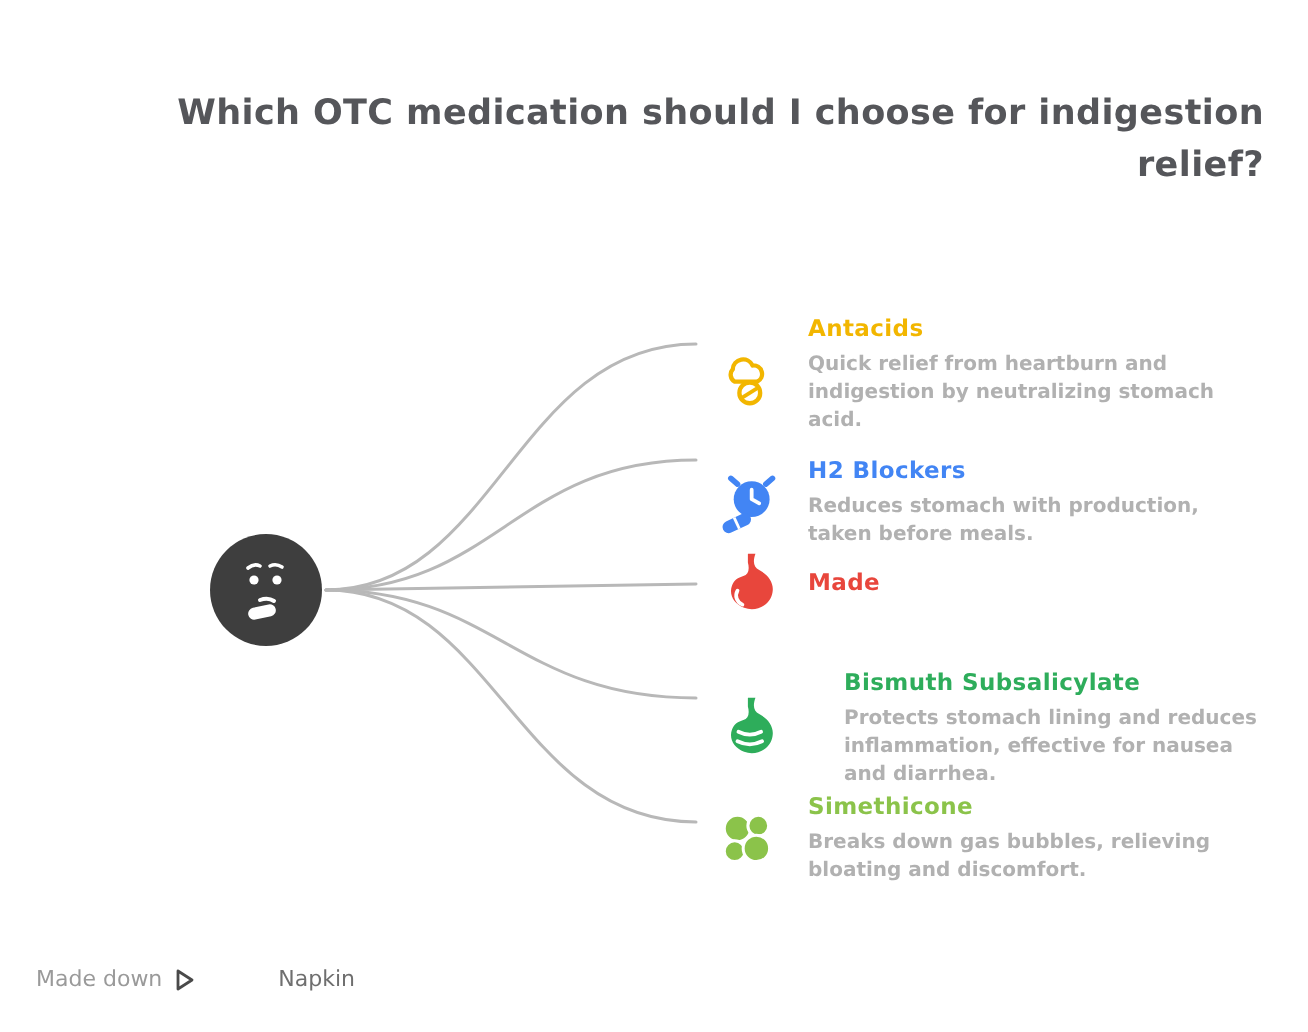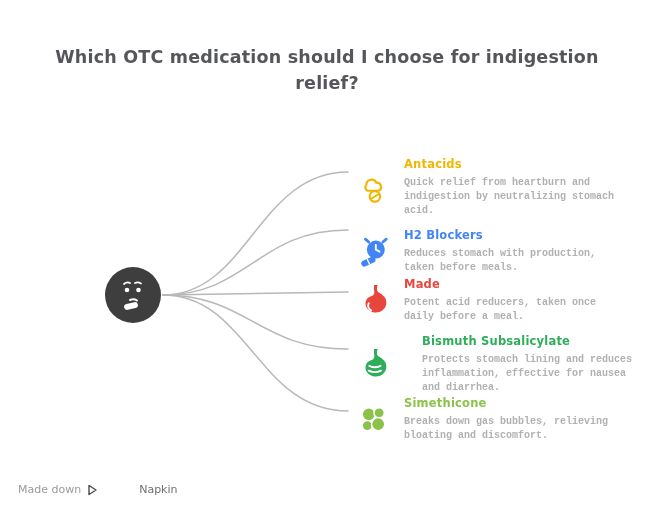--- a/index.html
+++ b/index.html
@@ -1,30 +1,30 @@
 <!DOCTYPE html>
 <html><head>
 <meta charset="utf-8">
 <style>
   html,body { margin:0; padding:0; background:#fff; }
   .canvas {
     position:relative; width:654px; height:516px; background:#ffffff;
     font-family:"DejaVu Sans","Liberation Sans",sans-serif; overflow:hidden;
   }
   .title {
-    position:absolute; top:44px; left:22px; width:610px; text-align:center;
+    position:absolute; top:44px; left:22px; width:610px; text-align:right;
     font-size:17.5px; font-weight:bold; color:#55565a; letter-spacing:0.2px;
     line-height:1.5;
   }
   .avatar { position:absolute; left:105px; top:267px; width:56px; height:56px; }
   .connectors { position:absolute; left:0; top:0; width:654px; height:516px; pointer-events:none; }
   .item { position:absolute; left:356px; width:268px; display:flex; gap:14px; align-items:center; }
   .item-icon { width:34px; height:34px; flex:0 0 34px; }
   .item-title { font-size:11.5px; font-weight:bold; margin:2px 0 5px 0; letter-spacing:0.2px; }
-  .item-desc { font-size:10px; font-weight:bold; color:#b1b1b1; line-height:1.42; width:215px;font-family:Liberation Mono, monospace; }
+  .item-desc { font-size:10px; font-weight:bold; color:#b1b1b1; line-height:1.42; width:215px; }
   .footer {
     position:absolute; left:18px; top:483px; display:flex; align-items:center; gap:5px;
     font-size:11px; color:#9a9a9a;
   }
   .footer .brand { color:#6f6f6f; font-weight:normal;margin-left:36px; }
   .footer .logo { display:inline-flex; align-items:center; }
 </style>
 </head>
 <body>
 
@@ -89,21 +89,20 @@
 
   <div class="item" style="top: 275px; color: rgb(232, 70, 60);">
     <div class="item-icon">
       <svg width="34" height="34" viewBox="0 0 36 36">
         <path d="M19 2 h4 c-1.5 4 -1 7 2 8.6 c5 2.6 8 7 7 12 c-1.2 6.6 -8.4 10.4 -15 8 c-5.4 -2 -8.2 -7 -6.4 -11.8 c1 -2.7 3.2 -4.2 6 -5 c2.6 -0.8 3.4 -3.4 2.4 -7.2 z" fill="currentColor"></path>
         <path d="M13.5 21.5 c-1.6 2.8 -0.4 6 2.6 7.4" stroke="#fff" stroke-width="2" fill="none" stroke-linecap="round"></path>
       </svg>
     </div>
     <div class="item-text">
       <div class="item-title">Made</div>
-      <div class="item-desc">Potent acid reducers, taken once daily before a meal.</div>
     </div>
   </div>
 
   <div class="item" style="top: 332px; color: rgb(46, 173, 91); gap: 32px;">
     <div class="item-icon">
       <svg width="34" height="34" viewBox="0 0 36 36">
         <path d="M19 2 h4 c-1.5 4 -1 7 2 8.6 c5 2.6 8 7 7 12 c-1.2 6.6 -8.4 10.4 -15 8 c-5.4 -2 -8.2 -7 -6.4 -11.8 c1 -2.7 3.2 -4.2 6 -5 c2.6 -0.8 3.4 -3.4 2.4 -7.2 z" fill="currentColor"></path>
         <path d="M14 20 c4 2 8 2 12 0" stroke="#fff" stroke-width="2" fill="none" stroke-linecap="round"></path>
         <path d="M13.5 25 c4 2 9 2 13 0" stroke="#fff" stroke-width="2" fill="none" stroke-linecap="round"></path>
       </svg>

